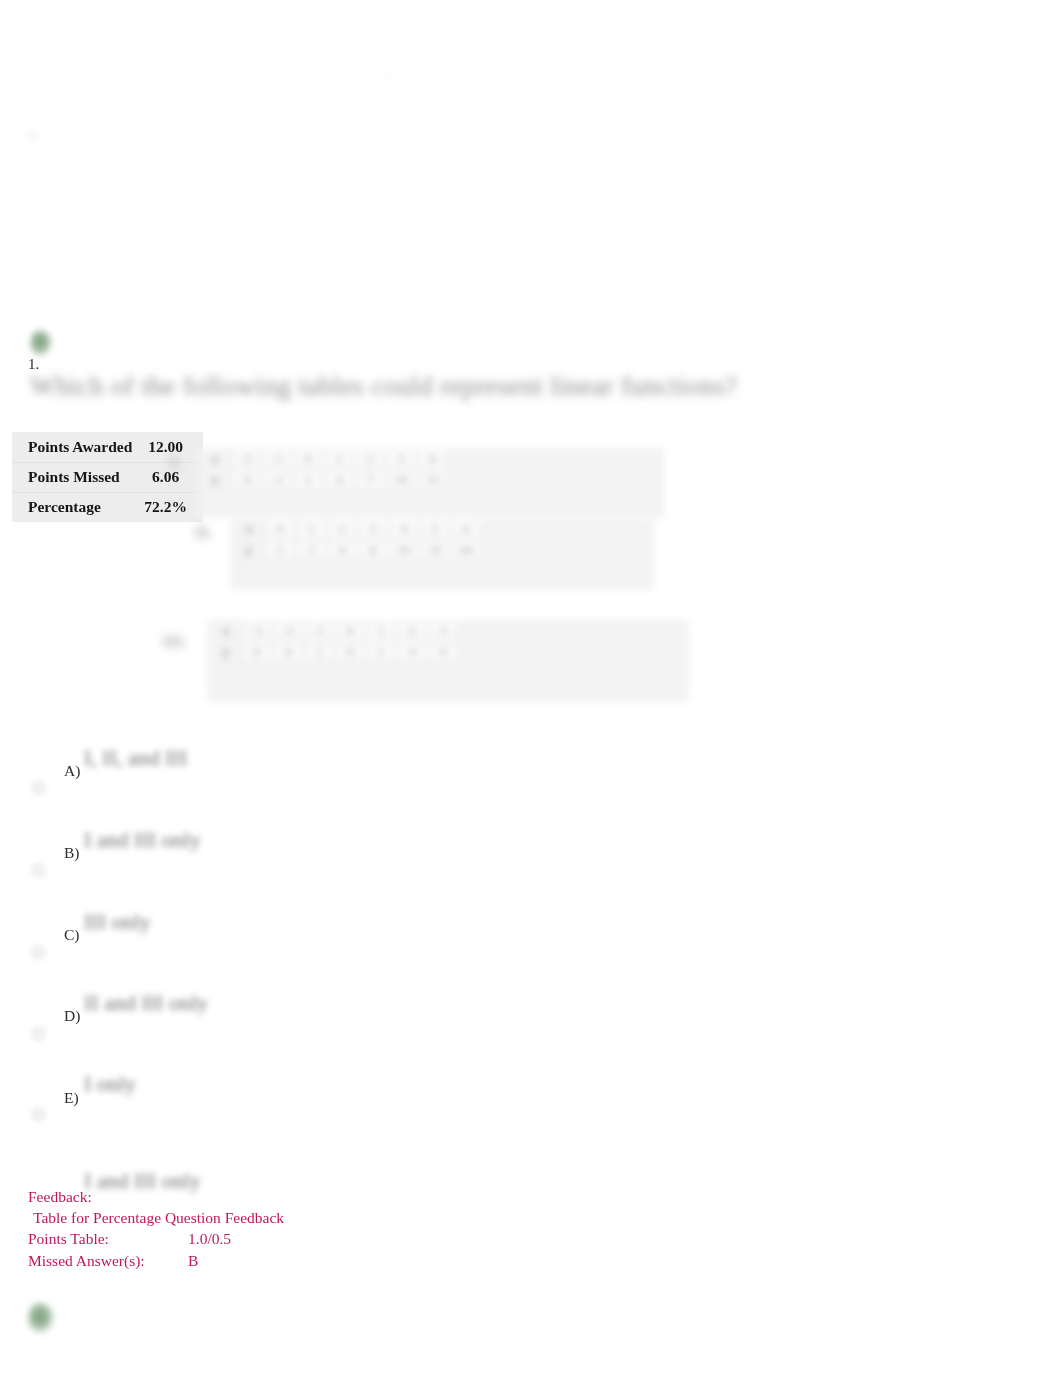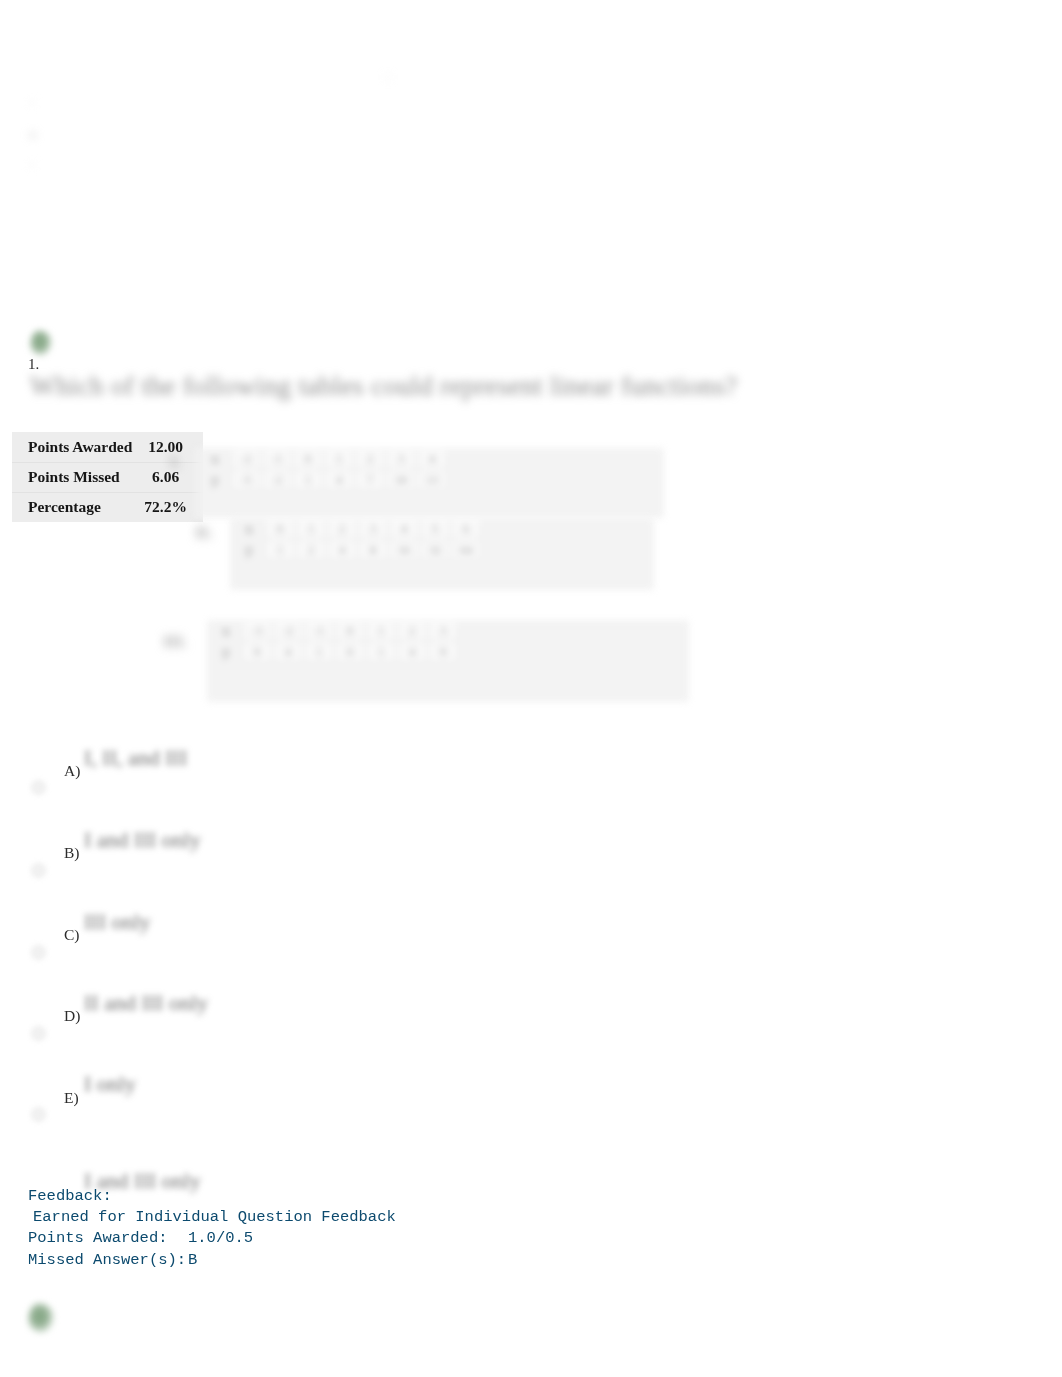--- a/index.html
+++ b/index.html
@@ -184,23 +184,22 @@
     white-space: nowrap;
   }
 
   
   #feedback-block {
     position: absolute;
     left: 28px;
     top: 1186px;
     font-size: 15.5px;
     line-height: 21.2px;
-    color: #0c4a6e;
+    color: #be185d;
     filter: blur(0.45px);
-    font-family: Liberation Mono, monospace;
   }
   .fb-line { white-space: nowrap; display: block; }
   .fb-line .fb-label {
     display: inline-block;
     width: 160px;
   }
   #feedback-table-line { padding-left: 5px; }
 
 </style>
 </head>
@@ -336,20 +335,20 @@
   <div class="option-row">
     <span class="option-radio" style="top:1107px"></span>
     <span class="option-letter" style="top:1089px">E)</span>
     <span class="option-text blurred" style="top:1071px">I only</span>
   </div>
 
   <span id="selected-answer-echo" class="blurred">I and III only</span>
 
   <div id="feedback-block">
     <span class="fb-line">Feedback:</span>
-    <span class="fb-line" id="feedback-table-line"> Earned for Individual Question Feedback</span>
-    <span class="fb-line"><span class="fb-label">Points Awarded:</span><span>1.0/0.5</span></span>
+    <span class="fb-line" id="feedback-table-line"> Table for Percentage Question Feedback</span>
+    <span class="fb-line"><span class="fb-label">Points Table:</span><span>1.0/0.5</span></span>
     <span class="fb-line"><span class="fb-label">Missed Answer(s):</span><span>B</span></span>
   </div>
 
   <span class="green-icon" id="green-icon-bottom"></span>
 
 </div>
 
 </body></html>

